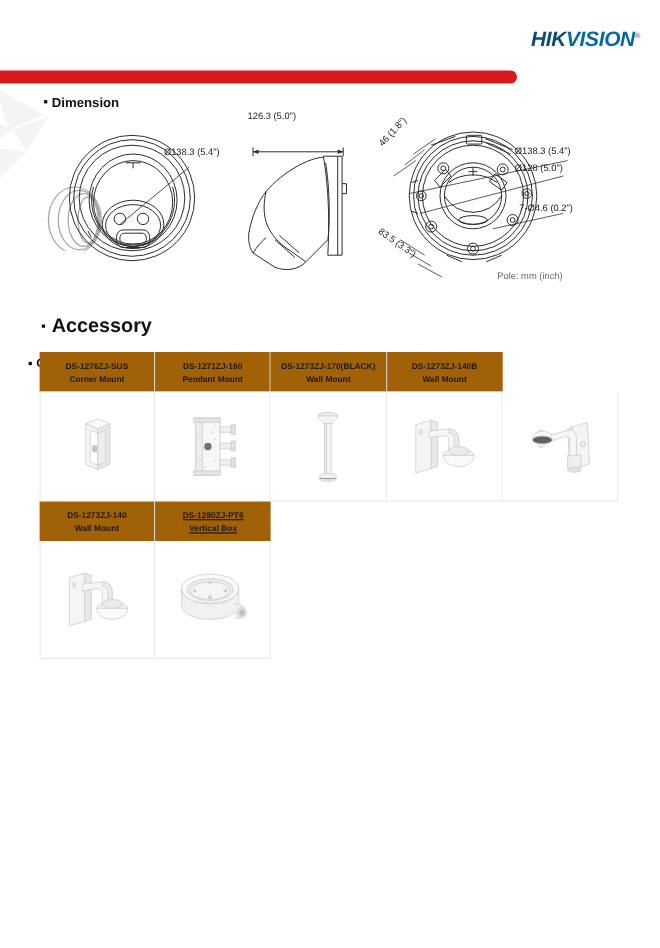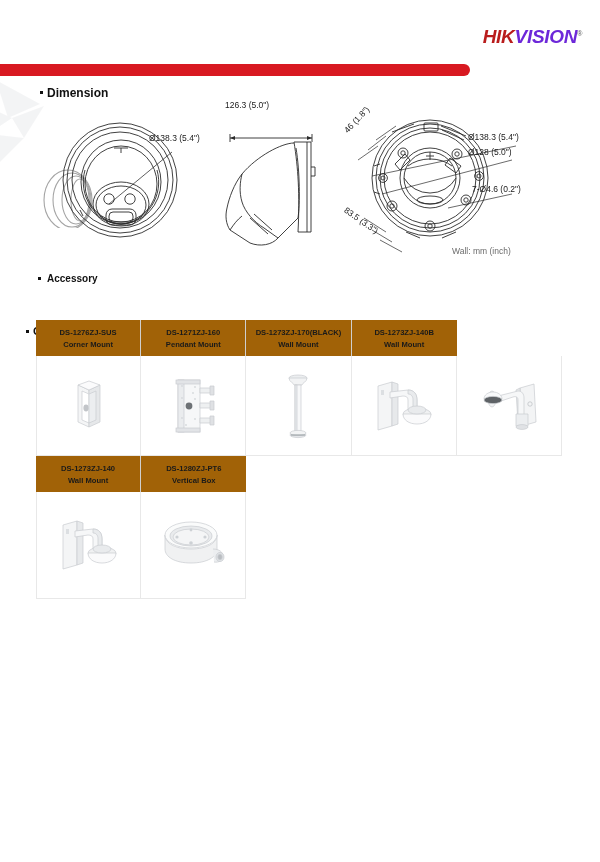--- a/index.html
+++ b/index.html
@@ -32,22 +32,22 @@
   #brand-logo {
     position: absolute;
     right: 18px;
     top: 26px;
     font-size: 19px;
     font-style: italic;
     font-weight: bold;
     letter-spacing: -0.3px;
     white-space: nowrap;
   }
-  #brand-logo .hik { color: #b91c1c; }
-  #brand-logo .vision { color: #6d28d9; }
+  #brand-logo .hik { color: #0c4a6e; }
+  #brand-logo .vision { color: #0369a1; }
   #brand-logo .tm {
     color: #58595b;
     font-size: 7px;
     vertical-align: super;
     font-style: normal;
     font-weight: normal;
   }
 
   #red-bar {
     position: absolute;
@@ -70,21 +70,21 @@
   .sec-heading .bullet {
     display: inline-block;
     width: 3px;
     height: 3px;
     background: #111111;
     vertical-align: middle;
     margin-right: 4px;
     margin-bottom: 2px;
   }
   #dimension-heading { left: 40px; top: 86px; font-size: 12px; }
-  #accessory-heading { left: 38px; top: 273px; font-size: 10px; }
+  #accessory-heading { left: 38px; top: 286px; font-size: 18px; }
   #accessory-heading .bullet { margin-right: 6px; }
   #optional-heading  { left: 26px; top: 305px; font-size: 11px; margin-top: 20px; }
 
   
   #dimension-figure {
     position: absolute;
     left: 30px;
     top: 100px;
     width: 545px;
     height: 175px;
@@ -273,21 +273,21 @@
       <path d="M26,122 L46,134"></path>
     </g>
   </svg>
   <div class="dim-label" style="left:438px;top:32px;">Ø138.3 (5.4")</div>
   <div class="dim-label" style="left:438px;top:47px;">Ø128 (5.0")</div>
   <div class="dim-label" style="left:442px;top:84px;">7-Ø4.6 (0.2")</div>
   <div class="dim-label" style="left:312px;top:28px;transform:rotate(-47deg);transform-origin:left top;">46 (1.8")</div>
   <div class="dim-label" style="left:318px;top:105px;transform:rotate(35deg);transform-origin:left top;">83.5 (3.3")</div>
 </div>
 
-<div id="unit-note">Wall: mm (inch)</div>
+<div id="unit-note">Pole: mm (inch)</div>
 
 <div class="sec-heading" id="accessory-heading">
   <span class="bullet"></span><span>Accessory</span>
 </div>
 <div class="sec-heading" id="optional-heading">
   <span class="bullet"></span><span>Optional</span>
 </div>
 
 <div id="accessory-table">
 
@@ -397,21 +397,21 @@
         <circle cx="56" cy="26" r="2.2" fill="none" stroke="#b9bdc1" stroke-width="0.7"></circle>
       </svg>
     </div>
   </div>
 
   <div class="acc-row row2">
     <div class="acc-head">
       <span class="model">DS-1273ZJ-140</span>
       <span class="type">Wall Mount</span>
     </div>
-    <div class="acc-head" style="border-right:none;">
+    <div class="acc-head" style="border-right:none;text-decoration:underline;">
       <span class="model">DS-1280ZJ-PT6</span>
       <span class="type">Vertical Box</span>
     </div>
   </div>
 
   <div class="acc-row row2">
 
     <div class="acc-body">
       <svg class="acc-img" width="68" height="60" viewBox="0 0 68 60">
         <g stroke="#c9ccd0" stroke-width="0.7">

